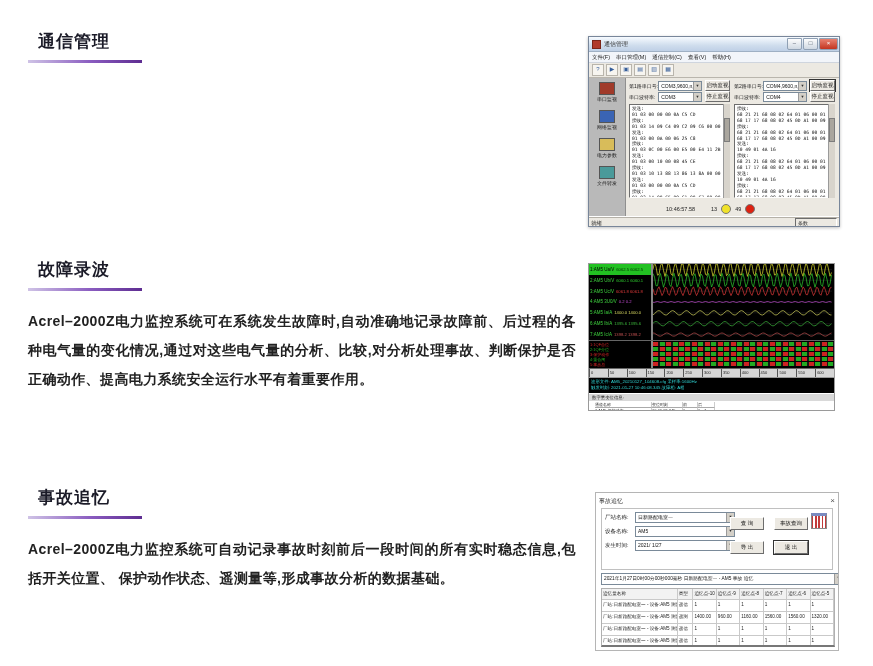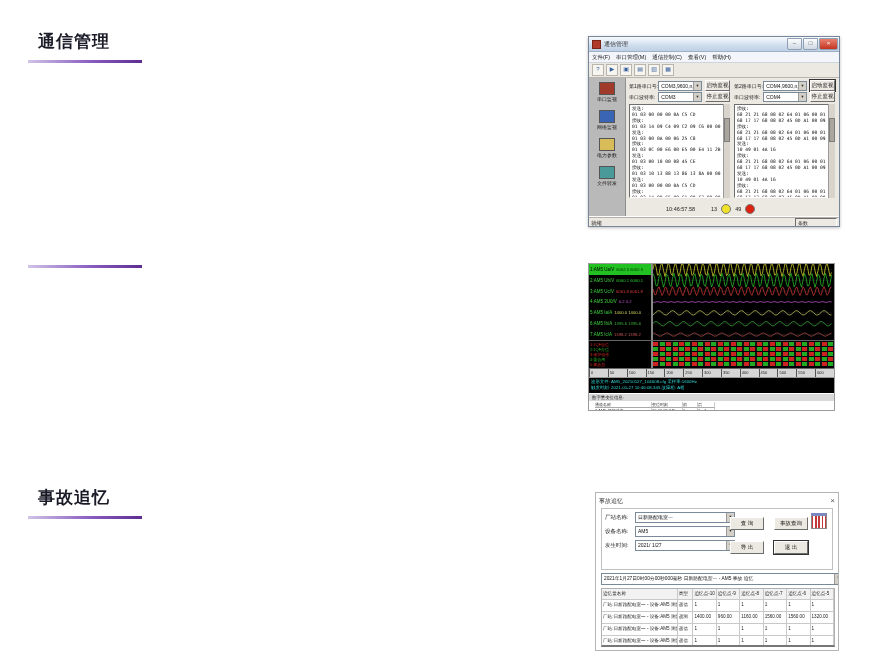--- a/index.html
+++ b/index.html
@@ -111,25 +111,28 @@
   .rt-c0{width:86px;} .rt-cs{width:16px;} .rt-cn{width:25px;}
 </style>
 </head>
 <body>
 
 <div class="sec" style="top:30px">
   <div class="sec-head">通信管理</div>
   <div class="sec-rule"></div>
 </div>
 <div class="sec" style="top:258px">
+  <div class="sec-head">故障录波</div>
   <div class="sec-rule"></div>
+  <div class="sec-body">Acrel–2000Z电力监控系统可在系统发生故障时,自动准确地记录故障前、后过程的各种电气量的变化情况,通过对这些电气量的分析、比较,对分析处理事故、判断保护是否正确动作、提高电力系统安全运行水平有着重要作用。</div>
 </div>
 <div class="sec" style="top:486px">
   <div class="sec-head">事故追忆</div>
   <div class="sec-rule"></div>
+  <div class="sec-body">Acrel–2000Z电力监控系统可自动记录事故时刻前后一段时间的所有实时稳态信息,包括开关位置、 保护动作状态、遥测量等,形成事故分析的数据基础。</div>
 </div>
 
 <div class="s-win" id="comm">
   <div id="comm-titlebar">
     <div id="comm-title-icon"></div>
     <div id="comm-title">通信管理</div>
     <div class="wbtn">–</div>
     <div class="wbtn">□</div>
     <div class="wbtn close">×</div>
   </div>

